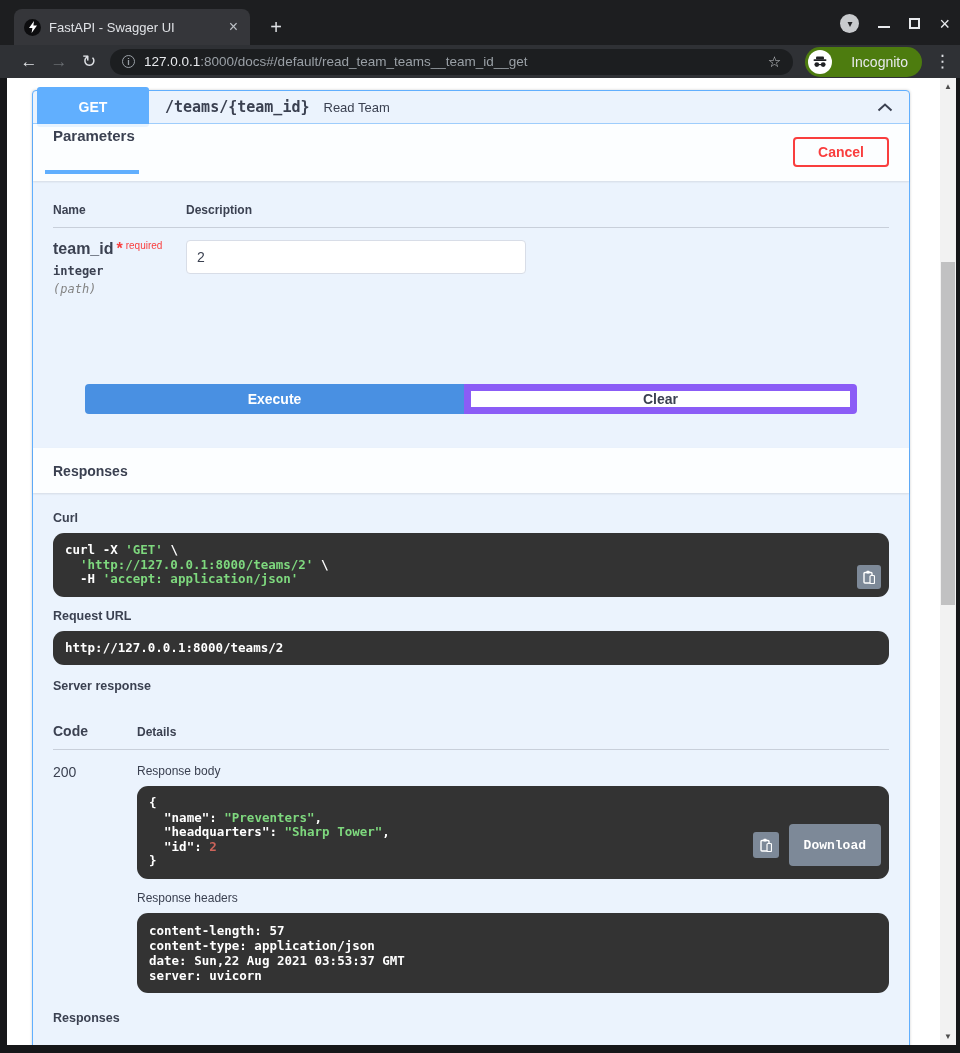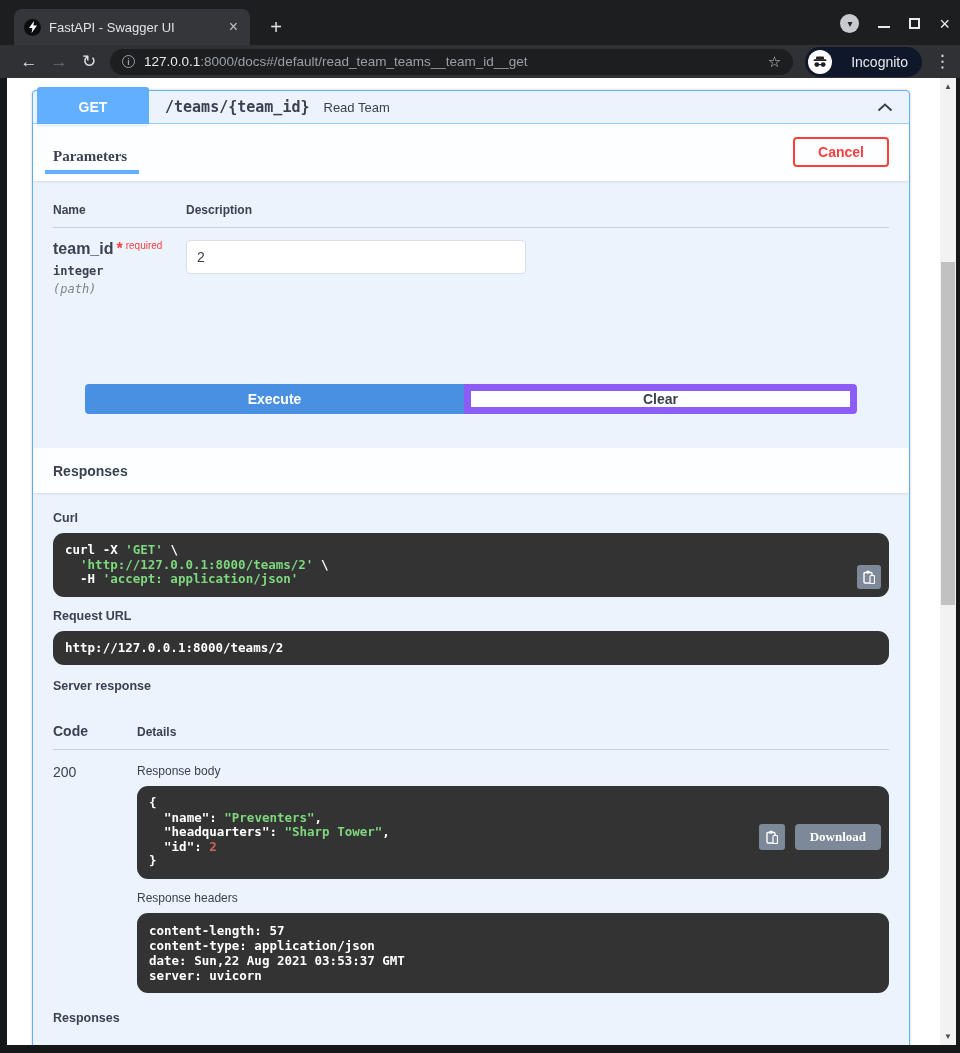--- a/index.html
+++ b/index.html
@@ -32,21 +32,21 @@
   .nav-icon.disabled { color:#696d71; }
   .urlbar { margin-left:6px; height:26px; flex:1; max-width:688px; background:#1c1e20;
             border-radius:13px; display:flex; align-items:center; padding:0 12px; }
   .info-badge { width:13px; height:13px; border:1.5px solid #9aa0a6; border-radius:50%;
                 color:#9aa0a6; font-size:9px; font-weight:bold; display:flex; align-items:center;
                 justify-content:center; flex:none; margin-right:9px; }
   .url-text { font-size:13.5px; white-space:nowrap; overflow:hidden; flex:1; }
   .url-host { color:#e8eaed; }
   .url-rest { color:#9aa0a6; }
   .star { color:#c7cacd; font-size:15px; margin-left:8px; }
-  .incognito-chip { margin-left:12px; height:30px; background:#0f172a; border-radius:16px;
+  .incognito-chip { margin-left:12px; height:30px; background:#4d7c0f; border-radius:16px;
                     display:flex; align-items:center; padding:0 14px 0 3px; gap:19px; flex:none; }
   .incog-circle { width:24px; height:24px; border-radius:50%; background:#fff; display:flex;
                   align-items:center; justify-content:center; }
   .chip-label { font-size:14px; color:#e8eaed; }
   .menu-dots { margin-left:12px; color:#dfe1e5; font-size:17px; width:16px; text-align:center; }
 
   
   .viewport { position:absolute; top:78px; left:7px; width:933px; height:967px; background:#fff;
               overflow:hidden; }
   .scrollbar { position:absolute; top:78px; left:940px; width:16px; height:967px; background:#f2f2f2; }
@@ -63,21 +63,21 @@
                   font-weight:bold; font-size:14px; display:flex; align-items:center;
                   justify-content:center; }
   .op-path { margin-left:16px; font-family:"DejaVu Sans Mono", monospace; font-weight:bold;
              font-size:15px; color:#3b4151; }
   .op-desc { margin-left:14px; font-size:13px; color:#3b4151; }
   .chevron { margin-left:auto; display:flex; }
 
   .sec-header { position:relative; background:rgba(255,255,255,.85);
                 box-shadow:0 1px 2px rgba(0,0,0,.1); }
   .params-header { height:57px; }
-  .param-tab { position:absolute; left:20px; top:24px; font-size:15px; font-weight:bold; color:#3b4151;font-family:Liberation Serif, serif; }
+  .param-tab { position:absolute; left:20px; top:3px; font-size:15px; font-weight:bold; color:#3b4151; }
   .tab-indicator { position:absolute; left:12px; top:46px; width:94px; height:4px; background:#61affe; }
   .btn-cancel { position:absolute; right:20px; top:13px; width:96px; height:30px; background:transparent;
                 border:2px solid #f93e3e; border-radius:4px; color:#f93e3e; font-weight:bold;
                 font-size:14px; font-family:"Liberation Sans", sans-serif; cursor:pointer; }
 
   .params-section { padding:22px 20px 0; }
   .params-thead { display:flex; font-size:12px; font-weight:bold; color:#3b4151;
                   padding-bottom:10px; border-bottom:1px solid rgba(59,65,81,.2); }
   .col-name-h { width:133px; }
   .param-row { display:flex; padding-top:12px; }
@@ -122,23 +122,23 @@
                             border-bottom:1px solid rgba(59,65,81,.2); margin-top:30px; }
   .code-h { width:84px; font-size:14px; font-weight:bold; color:#3b4151; }
   .details-h { font-size:12px; font-weight:bold; color:#3b4151; flex:1; }
   .links-h { font-size:14px; font-weight:bold; color:#3b4151; }
   .live-row, .doc-row { display:flex; padding-top:14px; }
   .code-cell { width:84px; font-size:14px; color:#3b4151; }
   .details-cell { flex:1; }
   .resp-body-block { min-height:90px; }
   .body-controls { position:absolute; right:8px; top:38px; display:flex; align-items:center; gap:10px; }
   .copy-btn2 { position:static; width:26px; height:26px; }
-  .btn-download { height:26px; padding:0 15px; background:#7d8998; border:none; border-radius:4px;
+  .btn-download { height:42px; padding:0 15px; background:#7d8998; border:none; border-radius:4px;
                   color:#fff; font-weight:bold; font-size:13px;
-                  font-family:Liberation Serif, serif; cursor:pointer; }
+                  font-family:Liberation Mono, monospace; cursor:pointer; }
   .headers-block .code-line { line-height:15px; }
 </style>
 </head>
 <body>
 
 <div class="tabstrip">
   <div class="tab">
     <span class="favicon">
       <svg width="10" height="12" viewBox="0 0 10 12">
           <polygon points="6,0 1,7 4.4,7 3.6,12 9,4.6 5.4,4.6" fill="#ffffff"></polygon>

